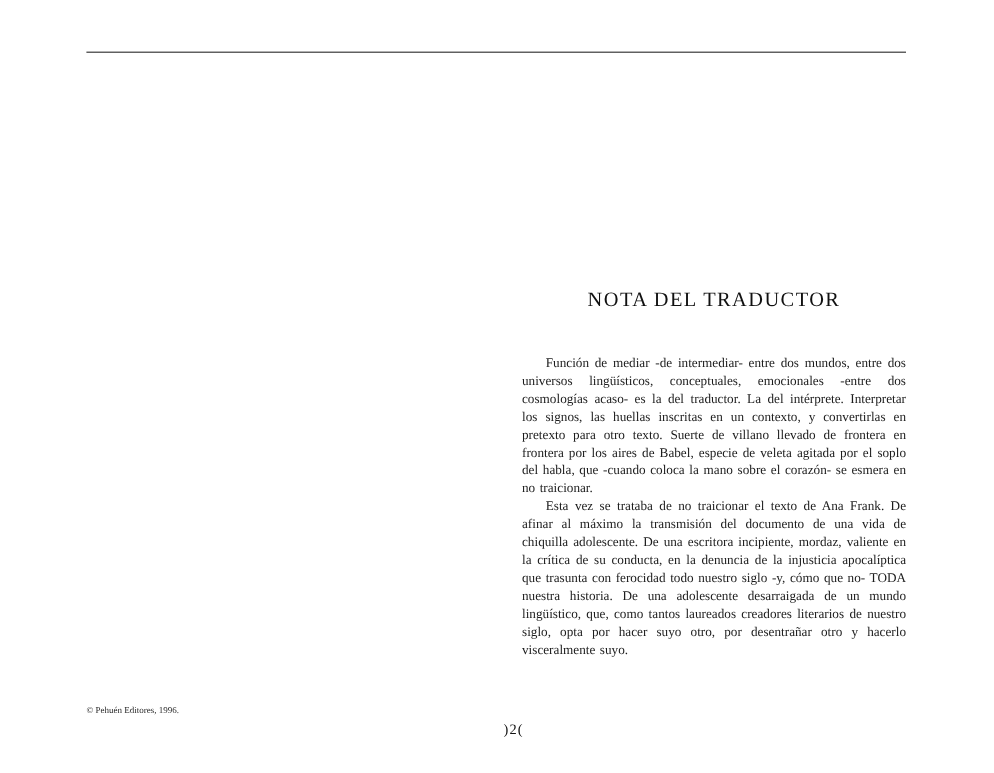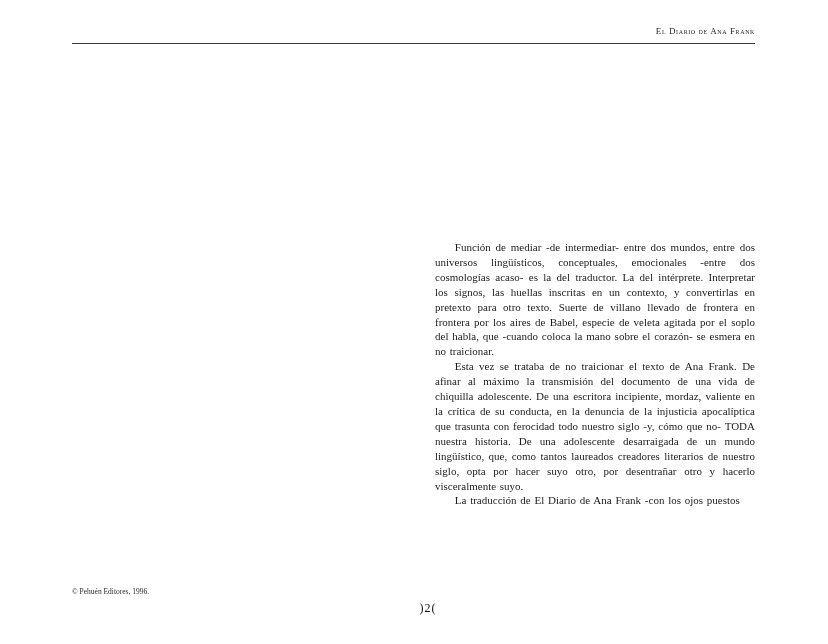--- a/index.html
+++ b/index.html
@@ -84,30 +84,29 @@
     font-size: 12px;
     letter-spacing: 1px;
     color: #111111;
   }
 </style>
 </head>
 <body>
 
 <div class="page">
 
-  <div class="running-header">El Diario de Ana Frank</div>
 
   <hr class="header-rule">
 
   <div class="content-column">
+    <h1 class="chapter-title">NOTA DEL TRADUCTOR</h1>
 
     <p class="body-par">Función de mediar -de intermediar- entre dos mundos, entre dos universos lingüísticos, conceptuales, emocionales -entre dos cosmologías acaso- es la del traductor. La del intérprete. Interpretar los signos, las huellas inscritas en un contexto, y convertirlas en pretexto para otro texto. Suerte de villano llevado de frontera en frontera por los aires de Babel, especie de veleta agitada por el soplo del habla, que -cuando coloca la mano sobre el corazón- se esmera en no traicionar.</p>
 
     <p class="body-par">Esta vez se trataba de no traicionar el texto de Ana Frank. De afinar al máximo la transmisión del documento de una vida de chiquilla adolescente. De una escritora incipiente, mordaz, valiente en la crítica de su conducta, en la denuncia de la injusticia apocalíptica que trasunta con ferocidad todo nuestro siglo -y, cómo que no- TODA nuestra historia. De una adolescente desarraigada de un mundo lingüístico, que, como tantos laureados creadores literarios de nuestro siglo, opta por hacer suyo otro, por desentrañar otro y hacerlo visceralmente suyo.</p>
 
-    <p class="body-par">La traducción de El Diario de Ana Frank -con los ojos puestos</p>
   </div>
 
   <div class="copyright-notice">© Pehuén Editores, 1996.</div>
 
   <div class="page-number">)2(</div>
 
 </div>
 
 </body></html>

